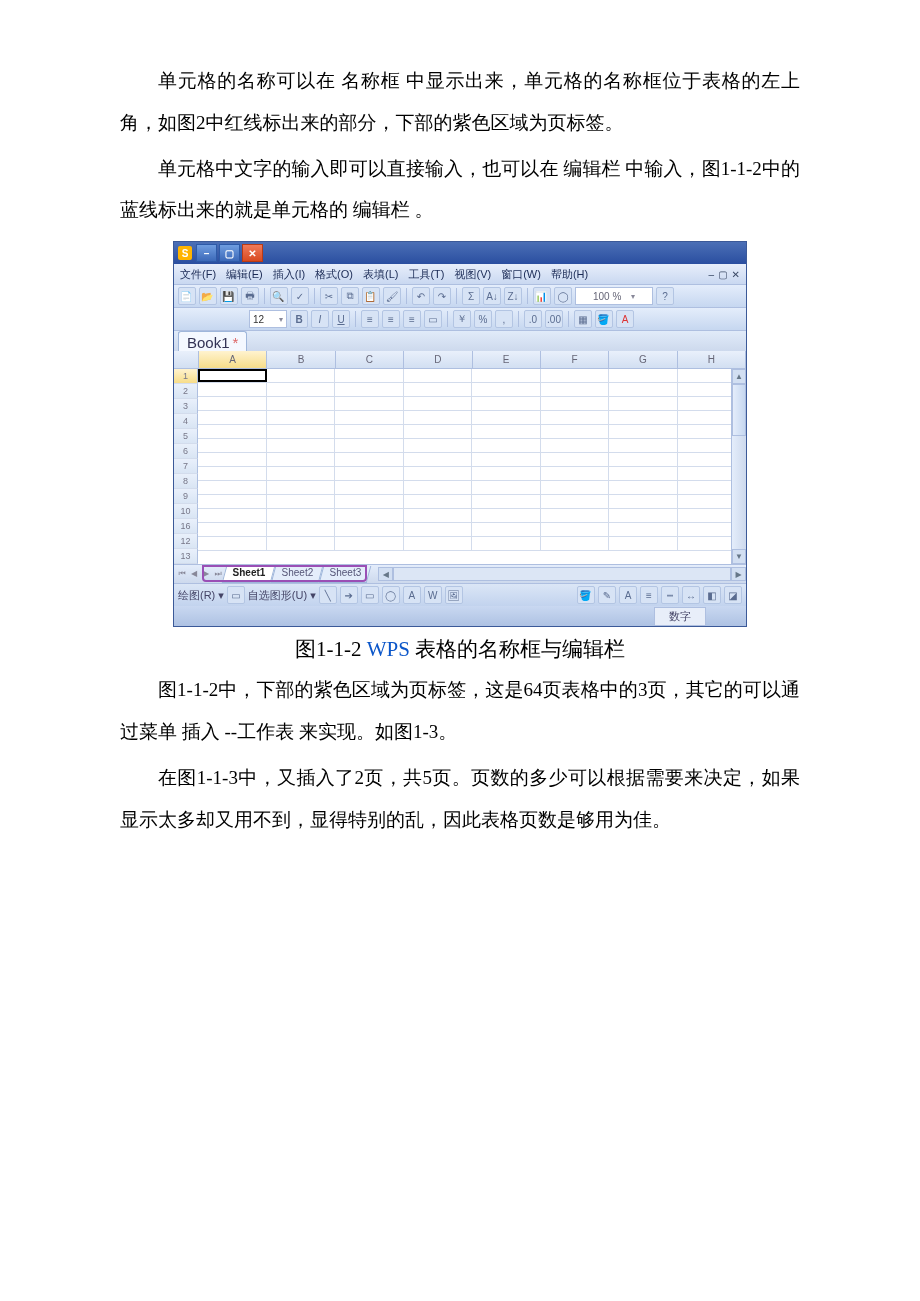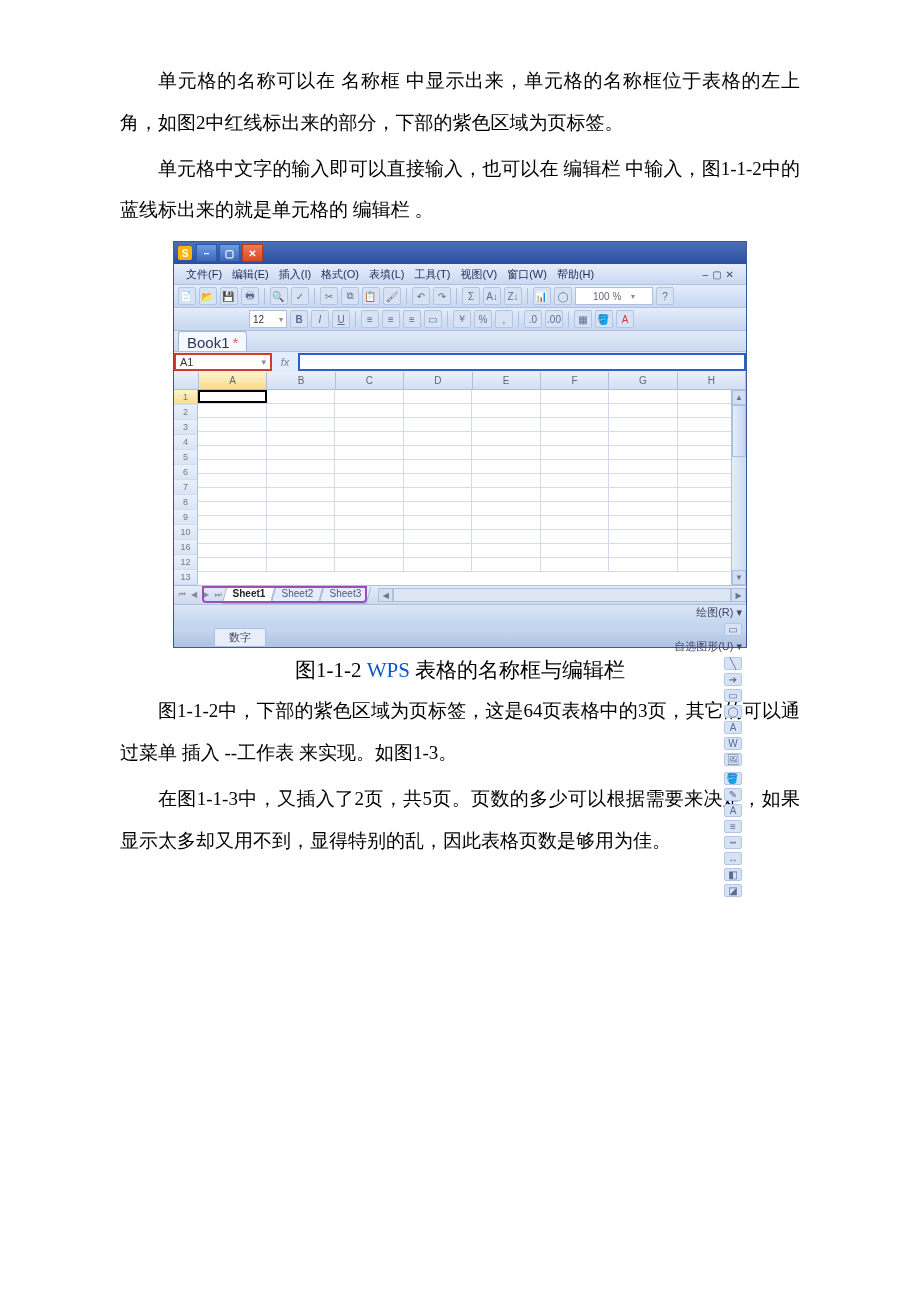--- a/index.html
+++ b/index.html
@@ -56,21 +56,21 @@
     font-size: 10px; font-weight:bold;
   }
   .titlebar .winbtn.min, .titlebar .winbtn.max { background: linear-gradient(#6f9de0,#3c69b8); color:#fff; border:1px solid #2d5aa8;}
   .titlebar .winbtn.close { background: linear-gradient(#f07a5a,#d84a20); color:#fff; border:1px solid #b73a16;}
   
   .menubar {
     height: 20px;
     background: linear-gradient(#e7eefb, #c9d8f1);
     display: flex;
     align-items: center;
-    padding: 0 12px;
+    padding: 0 6px;
     font-size: 11px;
     color: #1a2a55;
     gap: 10px;
   }
   .menubar .sp { flex:1; }
   .menubar .mini { display:flex; gap:4px; color:#3b4a66;}
   .menubar .mini span { font-size:10px; }
   .toolbar {
     height: 22px;
     background: linear-gradient(#e4edfb,#c6d7f0);
@@ -201,27 +201,27 @@
   }
   .sheettab > span{ display:inline-block; transform: skewX(15deg);}
   .sheettab.active { background:#fff; font-weight:bold; color:#222;}
   .hscroll-strip { flex:1; height:14px; display:flex; align-items:center; margin-left:10px;}
   .hscroll-strip .track{flex:1; height:12px; background:#dce6f5;border:1px solid #aebfe0;}
   .hscroll-strip .arrow{width:13px;height:12px;background:#d2dff2;border:1px solid #aebfe0;
     font-size:8px; display:flex;align-items:center;justify-content:center;color:#678;}
   
   .bottombar {
     height:22px; background:linear-gradient(#dbe6f6,#c2d3ee);
-    border-top:1px solid #aebfe0; display:flex; align-items:flex-end; padding:0 4px; gap:3px;flex-direction:column;
+    border-top:1px solid #aebfe0; display:flex; align-items:center; padding:0 4px; gap:3px;
   }
   .bottombar .lbl{ font-size:11px; color:#446;}
   
   .statusbar {
     height:20px; background:linear-gradient(#c9d8f1,#aec2e3);
-    display:flex; align-items:center; justify-content:flex-start;
+    display:flex; align-items:center; justify-content:flex-end;
     padding:0 40px;
   }
   .statusbar .stat {
     background:#e8eef9; border:1px solid #aebfe0; padding:1px 14px; font-size:11px; color:#446;
   }
   .tb-btn.new::before{content:"📄"; font-size:10px;}
   .tb-btn.open::before{content:"📂"; font-size:10px;}
   .tb-btn.save::before{content:"💾"; font-size:10px;}
   .tb-btn.print::before{content:"🖶"; font-size:10px;}
   .tb-btn.cut::before{content:"✂"; font-size:10px;}
@@ -320,25 +320,20 @@
     <div class="tb-btn" style="color:#d33;">A</div>
   </div>
 
   <div class="doctabs">
     <div class="doctab">
       <span>Book1</span>
       <span class="dot">*</span>
     </div>
   </div>
 
-  <div class="fx-row">
-    <div class="name-box">A1</div>
-    <div class="fx-label">fx</div>
-    <div class="formula-bar"></div>
-  </div>
 
   <div class="grid-area">
     <div class="col-headers">
       <div class="corner-cell"></div>
       <div class="col-h sel">A</div>
       <div class="col-h">B</div>
       <div class="col-h">C</div>
       <div class="col-h">D</div>
       <div class="col-h">E</div>
       <div class="col-h">F</div>

